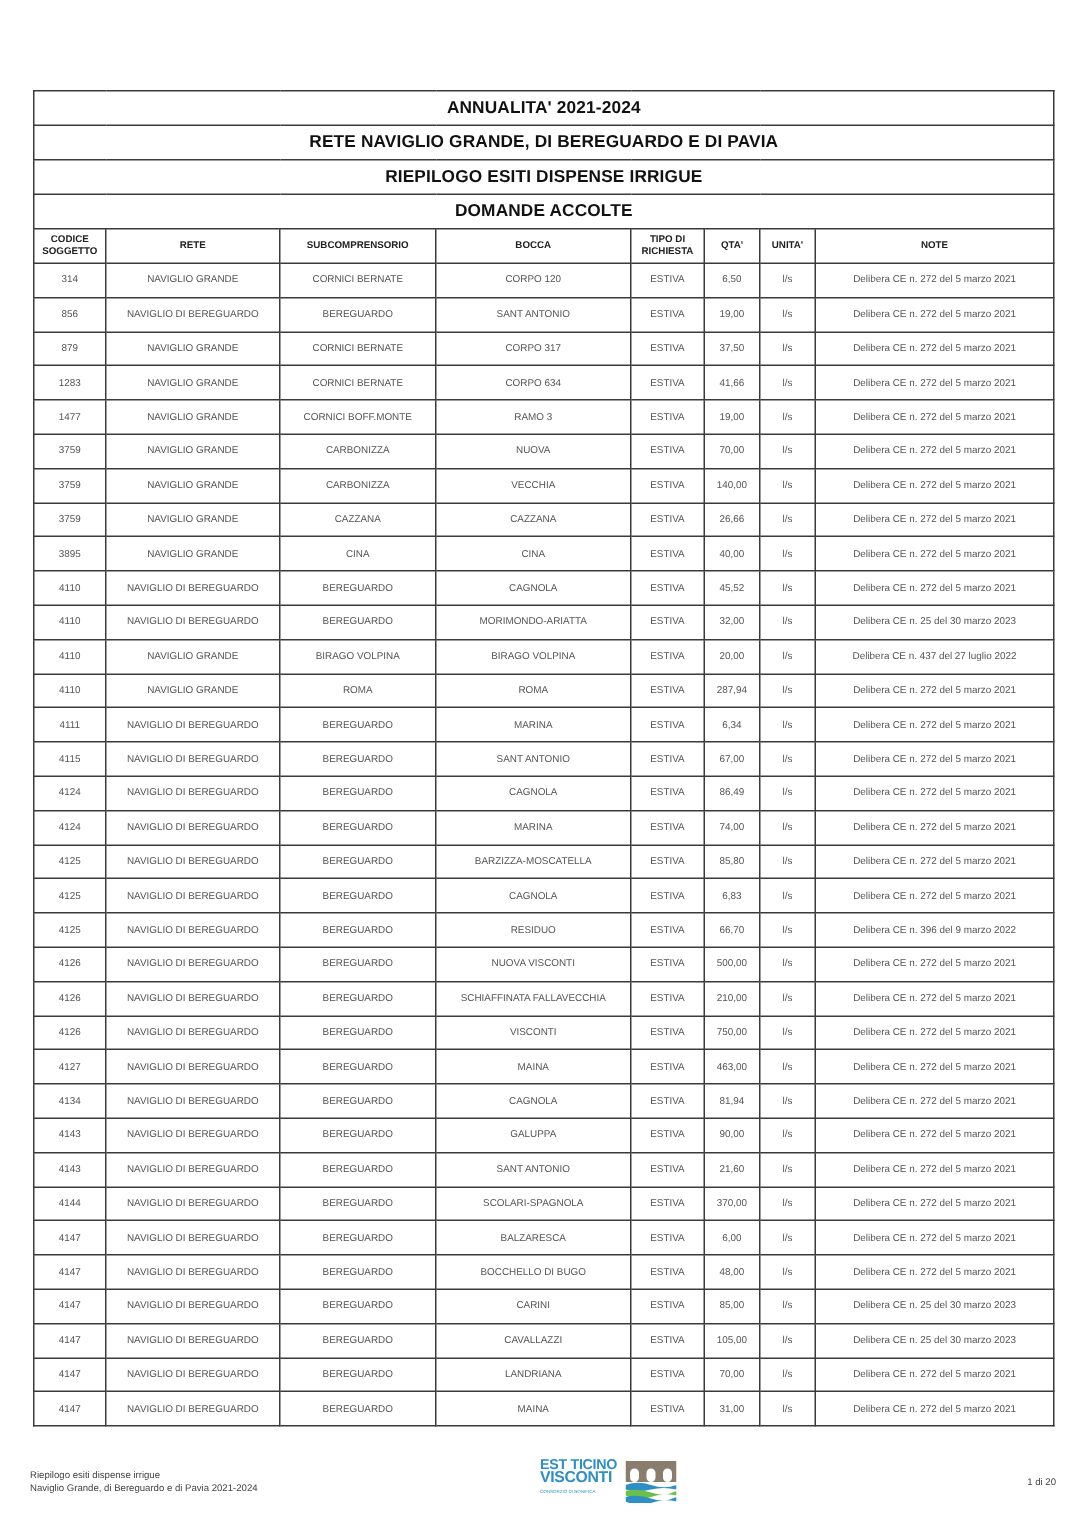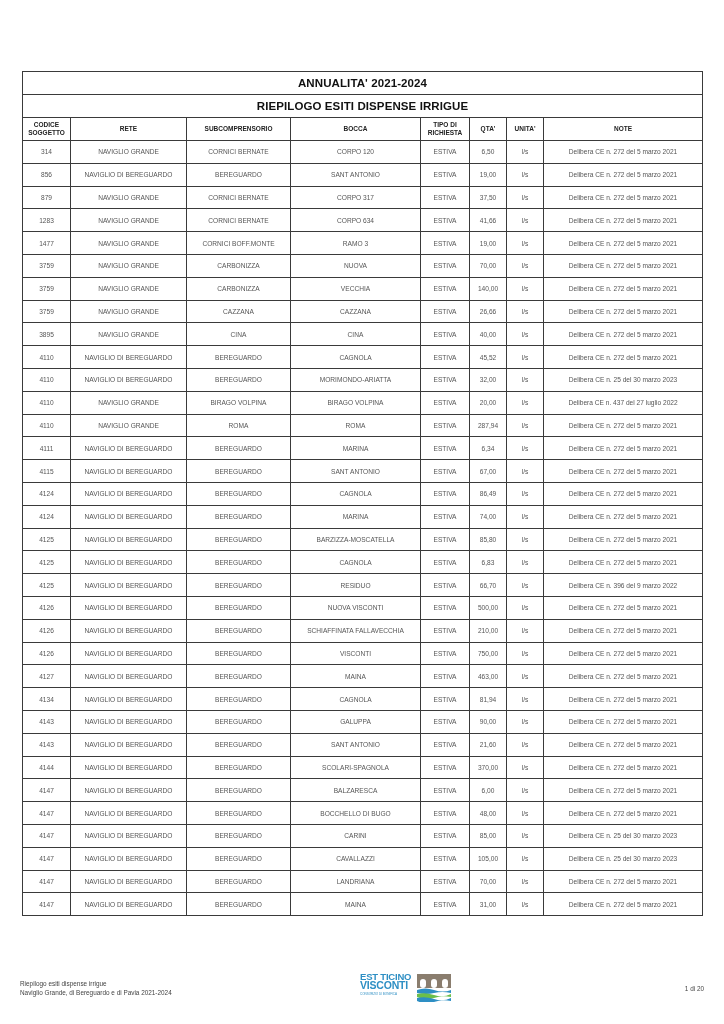--- a/index.html
+++ b/index.html
@@ -1,17 +1,17 @@
 <!DOCTYPE html>
 <html><head>
 <meta charset="utf-8">
 <style>
   html, body { margin: 0; padding: 0; background: #ffffff; }
   body { width: 724px; height: 1024px; position: relative; overflow: hidden; font-family: "Liberation Sans", sans-serif; color: #333; }
-  .sheet { position: absolute; left: 22px; top: 71px; width: 680px; }
+  .sheet { position: absolute; left: 22px; top: 60px; width: 680px; }
   table { border-collapse: collapse; width: 680px; table-layout: fixed; }
   td, th { border: 1px solid #3a3a3a; text-align: center; vertical-align: middle; padding: 0; overflow: hidden; white-space: nowrap; }
   .title-row td { height: 22px; font-weight: bold; font-size: 11.5px; color: #111; letter-spacing: 0.1px; }
   .hdr th { height: 22px; font-weight: bold; font-size: 6.5px; color: #222; line-height: 8px; }
   .data td { height: 21.8px; font-size: 6.6px; color: #555; }
   .footer-left { position: absolute; left: 20px; top: 980px; font-size: 6.4px; color: #444; line-height: 8.5px; }
   .footer-right { position: absolute; right: 20px; top: 985px; font-size: 6.4px; color: #444; }
   .logo { position: absolute; left: 316px; top: 972px; width: 92px; height: 32px; margin-left: 44px; }
   .logo-text { position: absolute; left: 0; top: 0; font-weight: bold; color: #2e8fc4; font-size: 9.5px; line-height: 9px; letter-spacing: -0.2px; }
   .logo-sub { position: absolute; left: 0; top: 20px; font-size: 3px; color: #2e8fc4; }
@@ -29,21 +29,27 @@
       <col style="width:49px">
         <col style="width:37px">
         <col style="width:37px">
         <col style="width:159px">
     </colgroup>
     <tbody id="tbody">
       <tr class="title-row">
           <td colspan="8">ANNUALITA' 2021-2024</td>
         </tr>
       <tr class="title-row">
+          <td colspan="8">RETE NAVIGLIO GRANDE, DI BEREGUARDO E DI PAVIA</td>
+        </tr>
+      <tr class="title-row">
           <td colspan="8">RIEPILOGO ESITI DISPENSE IRRIGUE</td>
+        </tr>
+      <tr class="title-row">
+          <td colspan="8">DOMANDE ACCOLTE</td>
         </tr>
       <tr class="hdr">
         <th style="white-space:normal">CODICE<br>SOGGETTO</th>
         <th>RETE</th>
         <th>SUBCOMPRENSORIO</th>
         <th>BOCCA</th>
         <th style="white-space:normal">TIPO DI<br>RICHIESTA</th>
         <th>QTA'</th>
         <th>UNITA'</th>
         <th>NOTE</th>

